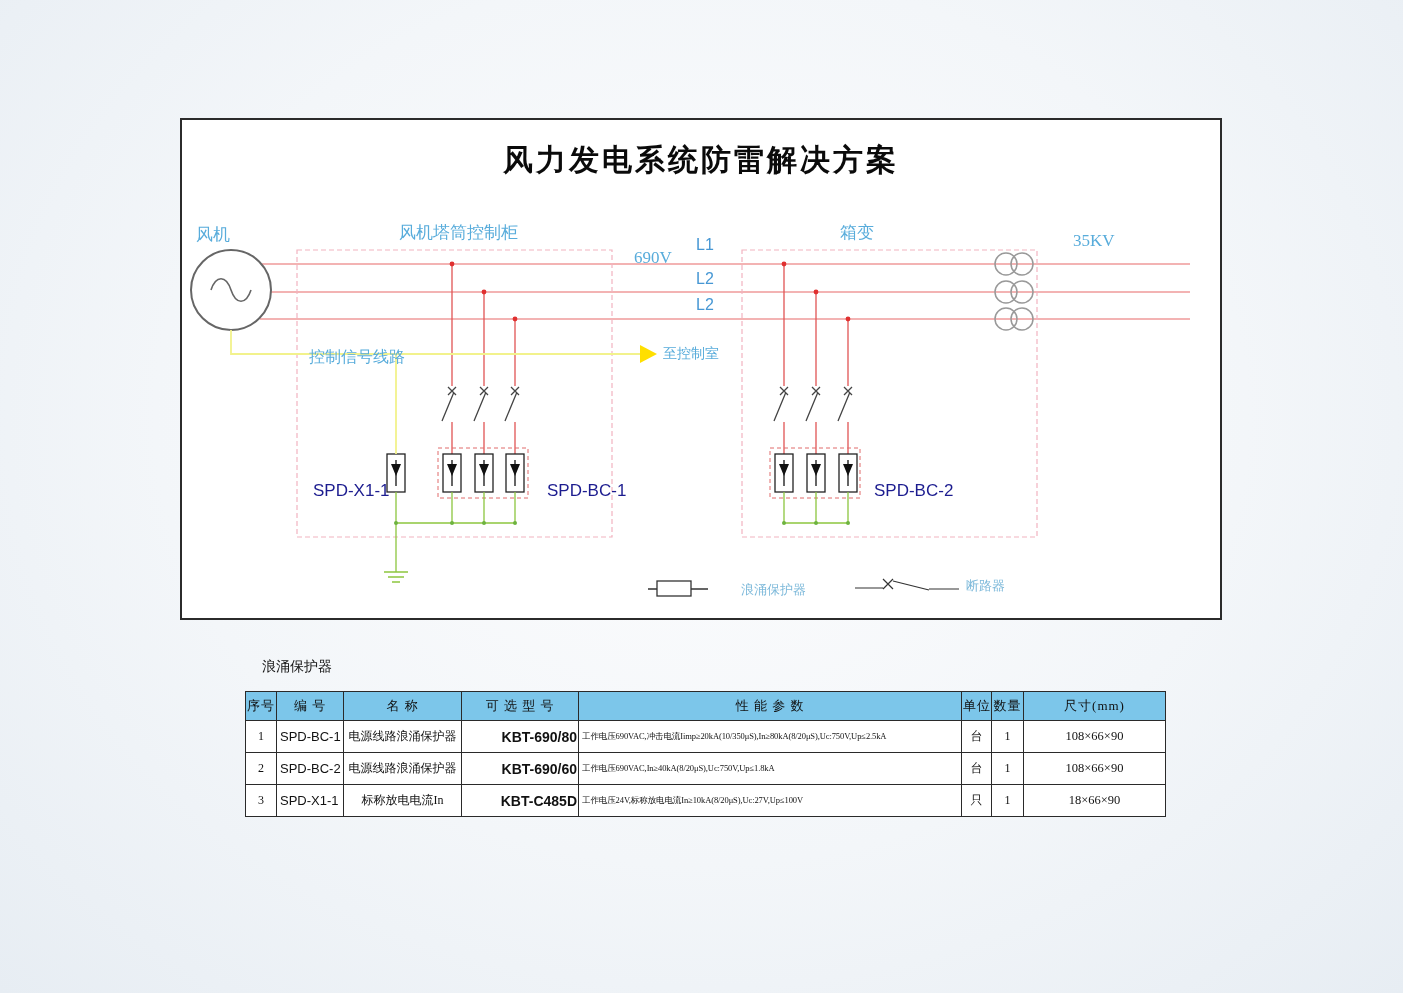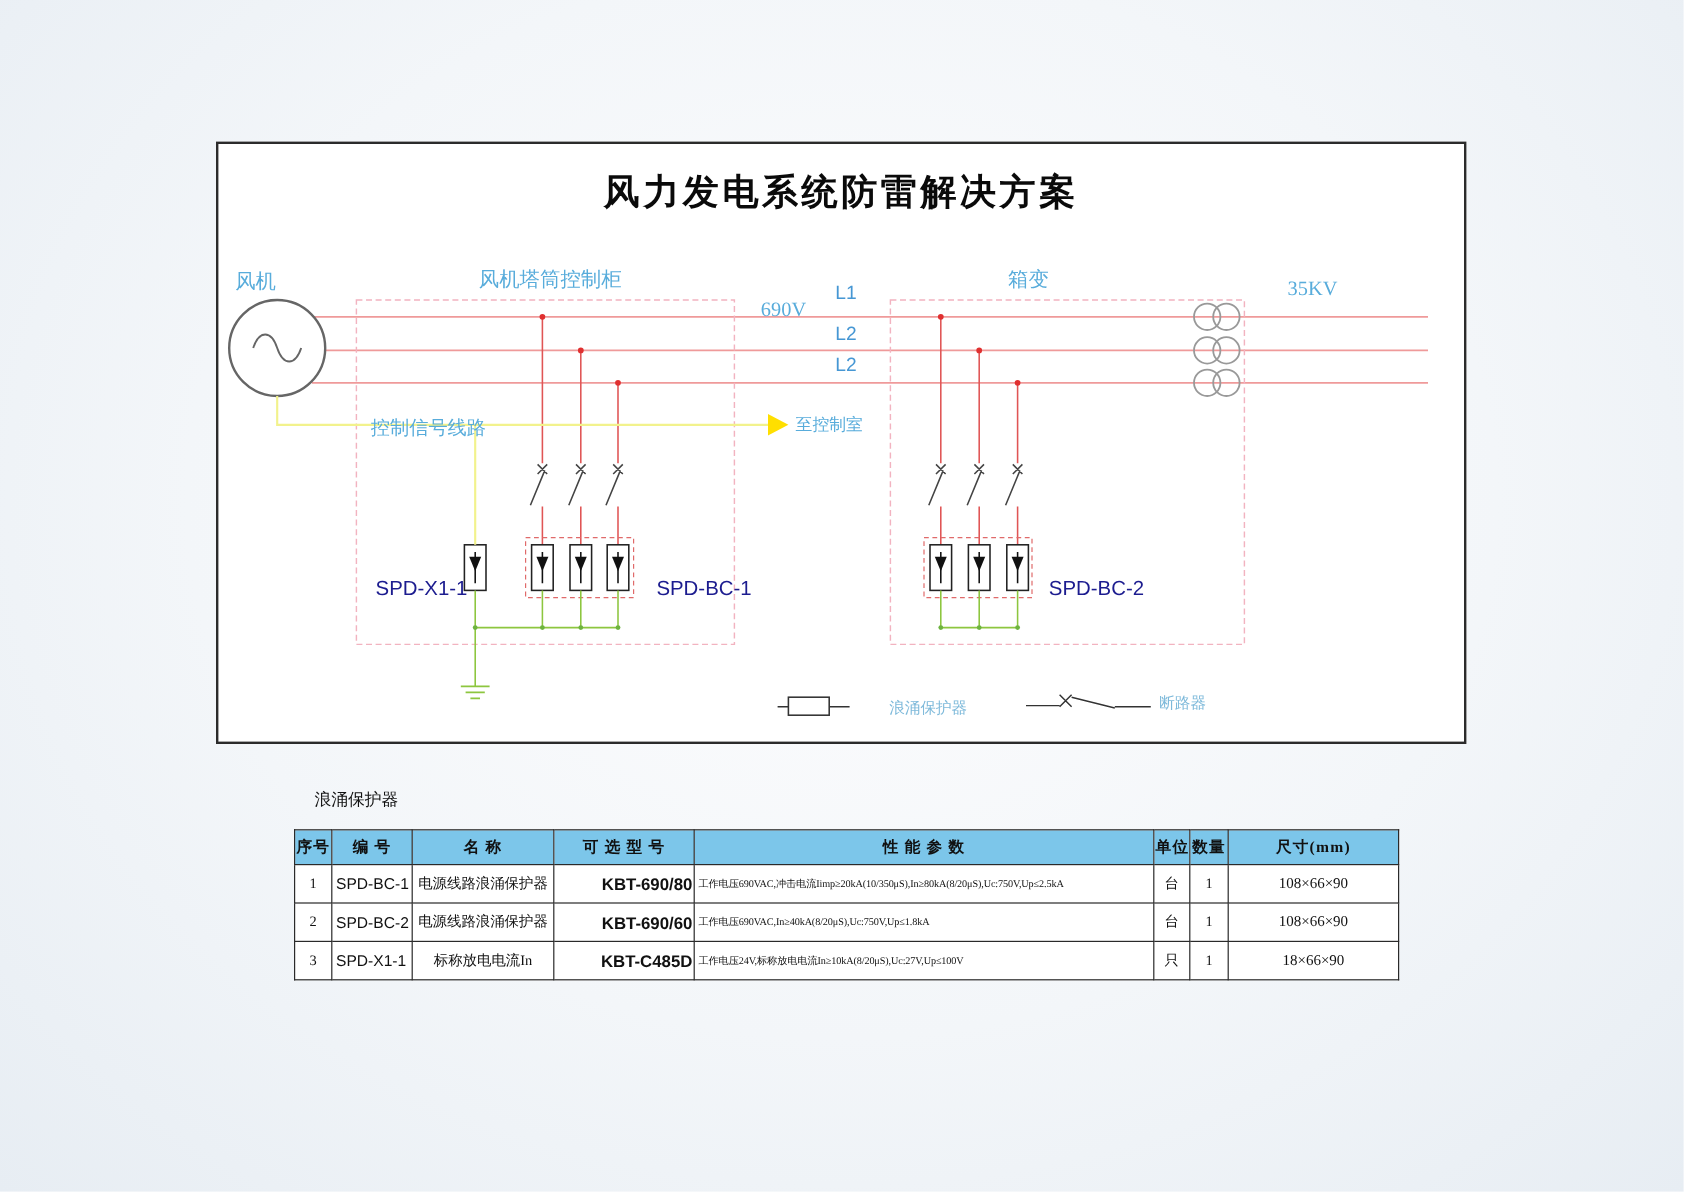--- a/index.html
+++ b/index.html
@@ -33,21 +33,21 @@
     position:absolute;left:262px;top:658px;font-size:14px;color:#111;
     font-family:"Liberation Serif", serif;
   }
   table.sel{
     position:absolute;left:245px;top:691px;width:920px;
     border-collapse:collapse;table-layout:fixed;
     font-family:"Liberation Serif", serif;color:#111;background:#fff;
   }
   table.sel th, table.sel td{border:1px solid #2a2a2a;overflow:hidden;white-space:nowrap;}
   table.sel th{
-    background:#7cc6ea;height:26px;font-size:13px;font-weight:bold;
+    background:#7cc6ea;height:26px;font-size:13px;font-weight:normal;
     text-align:center;letter-spacing:1px;
   }
   table.sel td{height:29px;}
   td.c-no{text-align:center;font-size:12px;}
   td.c-code{font-family:"Liberation Sans", sans-serif;font-size:13px;padding-left:3px;}
   td.c-name{text-align:center;font-size:12px;}
   td.c-model{text-align:right;font-family:"Liberation Sans", sans-serif;font-size:14px;font-weight:bold;}
   td.c-params{font-size:8.5px;padding:0 3px;letter-spacing:-0.1px;}
   td.c-unit,td.c-qty{text-align:center;font-size:12px;}
   td.c-size{text-align:center;font-size:12.5px;}

